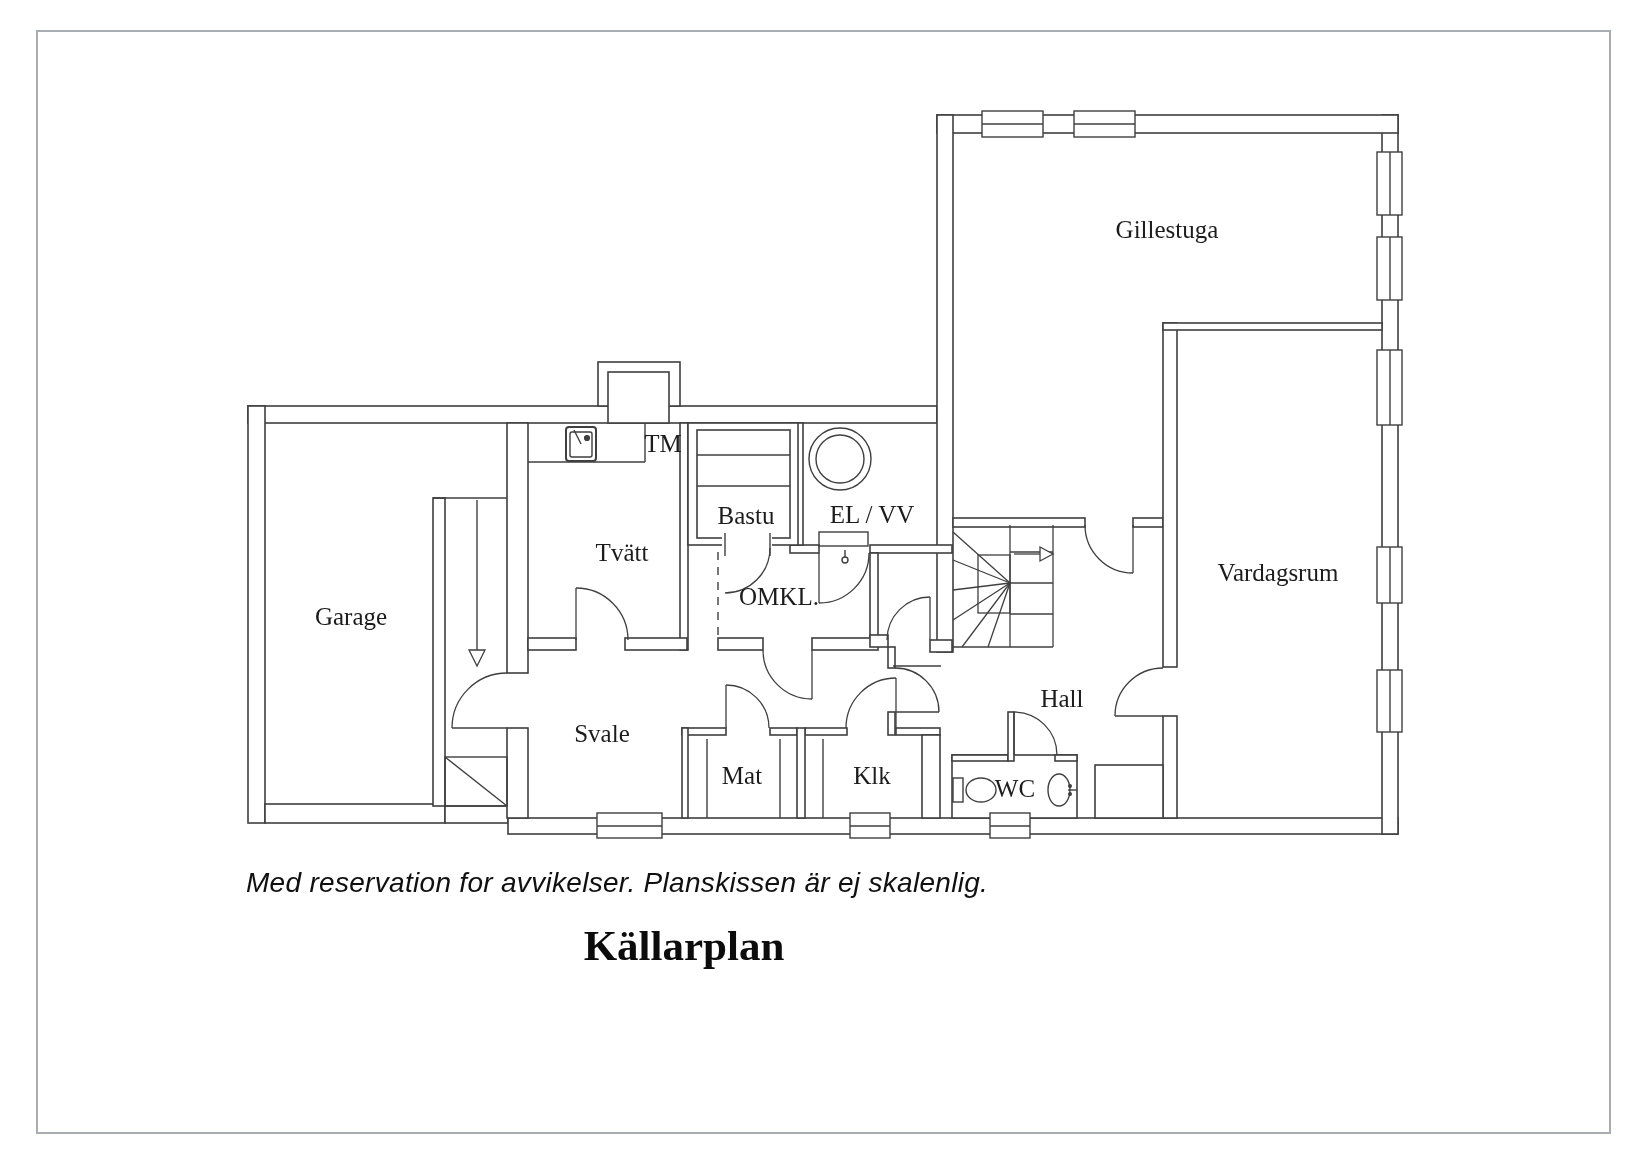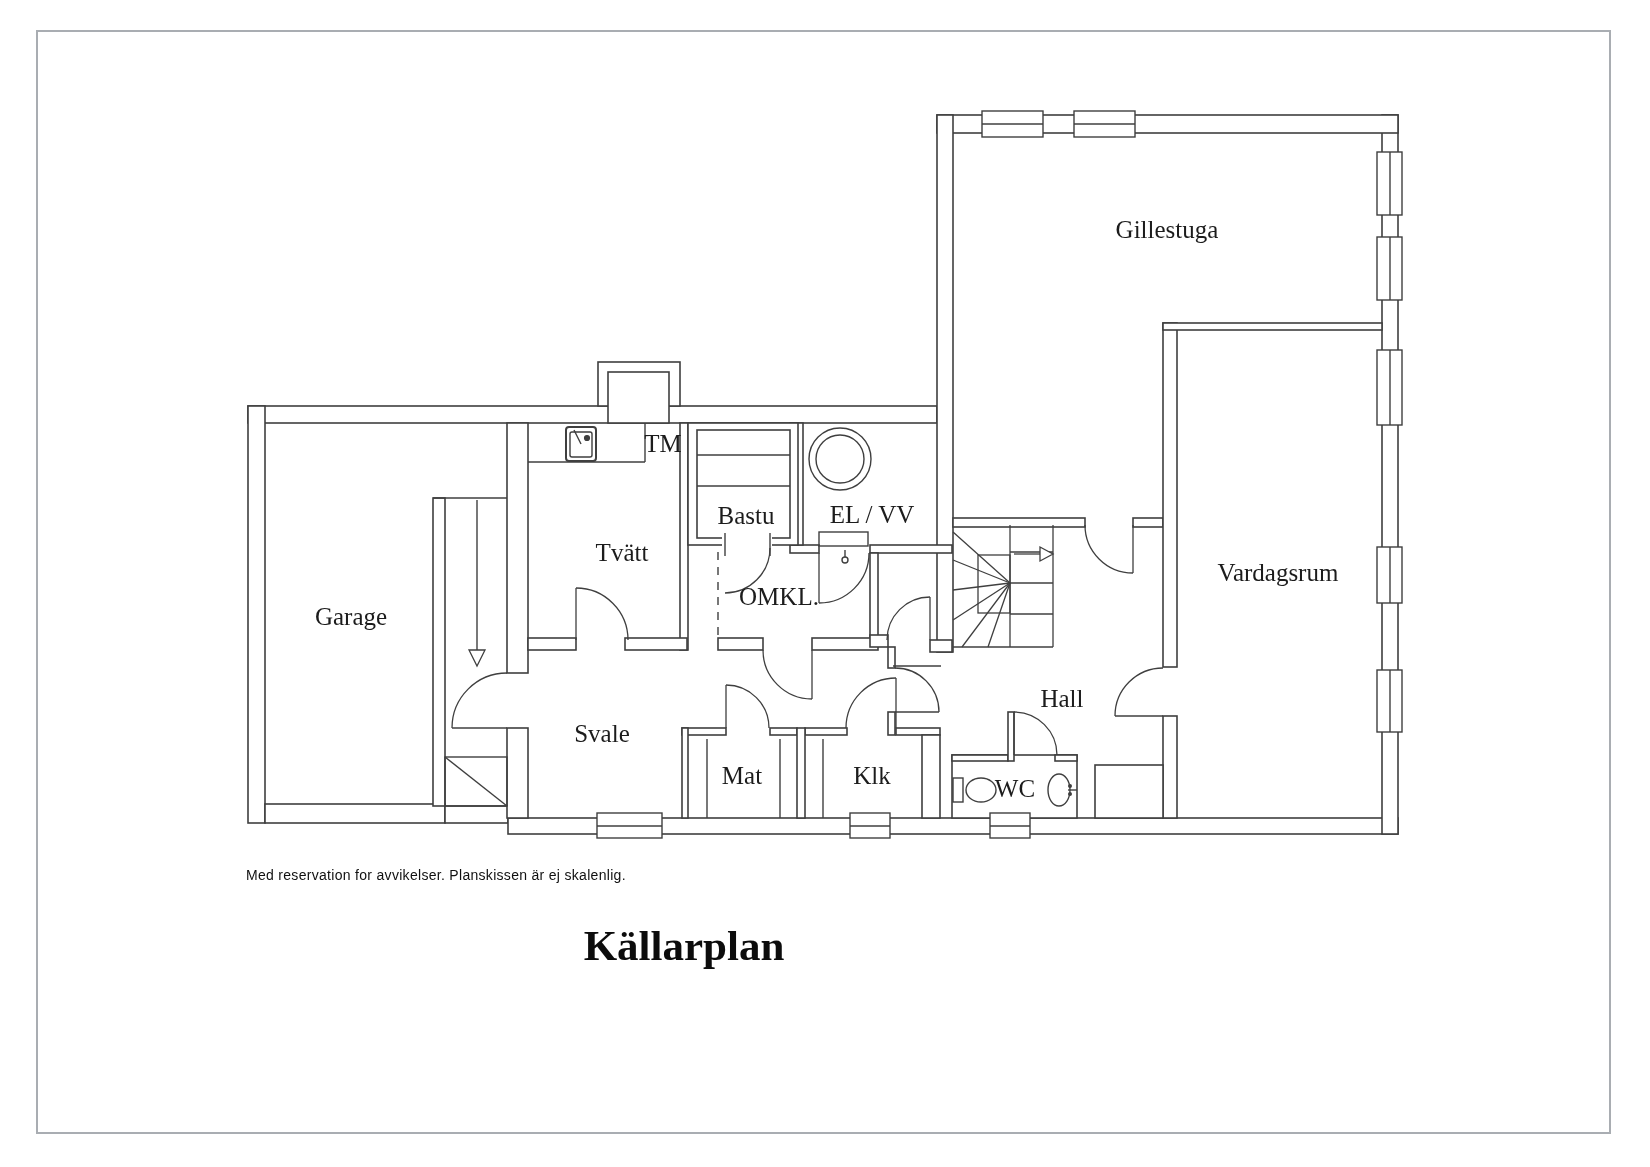--- a/index.html
+++ b/index.html
@@ -2,22 +2,22 @@
 <html><head>
 <meta charset="utf-8">
 <style>
   html,body{margin:0;padding:0;background:#ffffff;}
   #page{position:relative;width:1650px;height:1167px;background:#ffffff;overflow:hidden;
         font-family:"Liberation Sans",sans-serif;}
   #frame{position:absolute;left:36px;top:30px;width:1575px;height:1104px;
          border:2px solid #a9adb2;box-sizing:border-box;}
   #plan-svg{position:absolute;left:0;top:0;}
   .room-label{font-family:"Liberation Serif",serif;font-size:25px;fill:#1c1c1c;}
-  #disclaimer{position:absolute;left:246px;top:867px;
-              font-size:14px;color:#101010;letter-spacing:0.3px;}
+  #disclaimer{position:absolute;left:246px;top:867px;font-style:italic;
+              font-size:28px;color:#101010;letter-spacing:0.3px;}
   #floor-title{position:absolute;left:0;top:921px;width:1368px;text-align:center;
                font-family:"Liberation Serif",serif;font-weight:bold;font-size:43px;color:#0c0c0c;}
   #logo{position:absolute;left:0;top:990px;width:1650px;height:80px;text-align:center;}
 </style>
 </head>
 <body>
 
 <div id="page">
 
   <div id="frame"></div>

